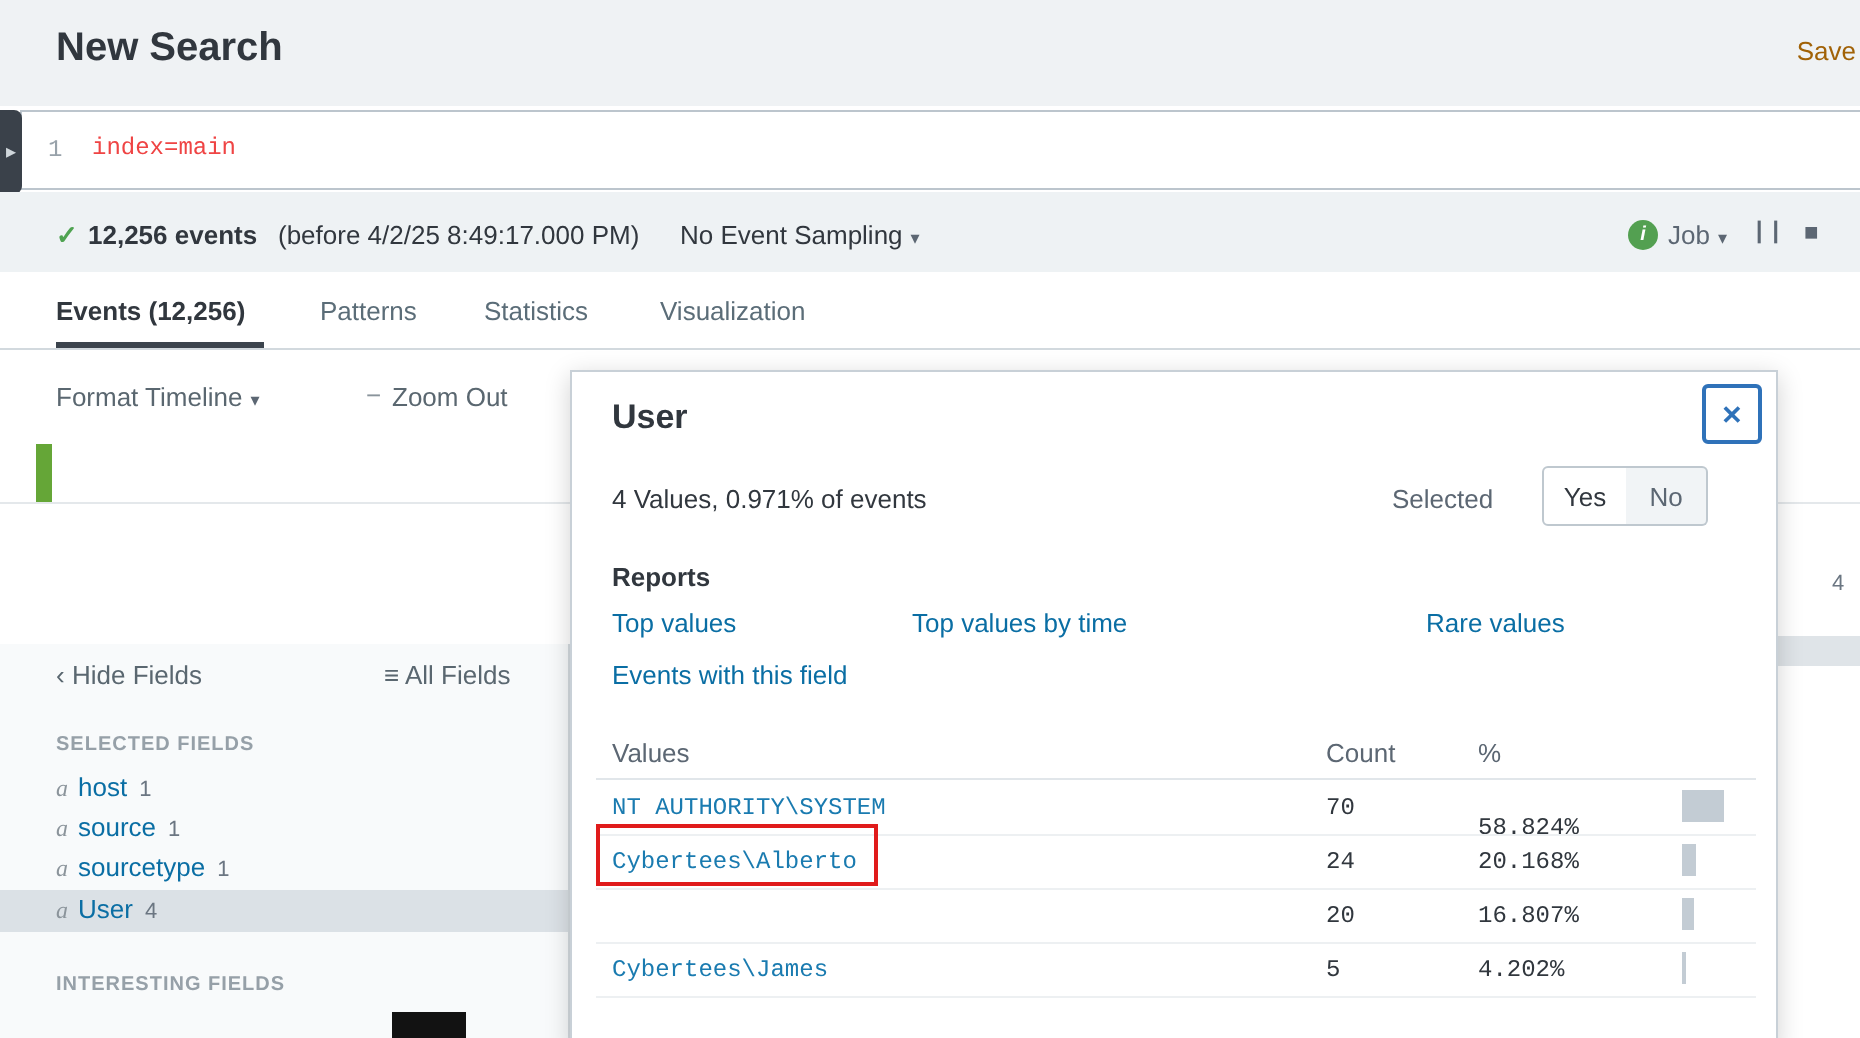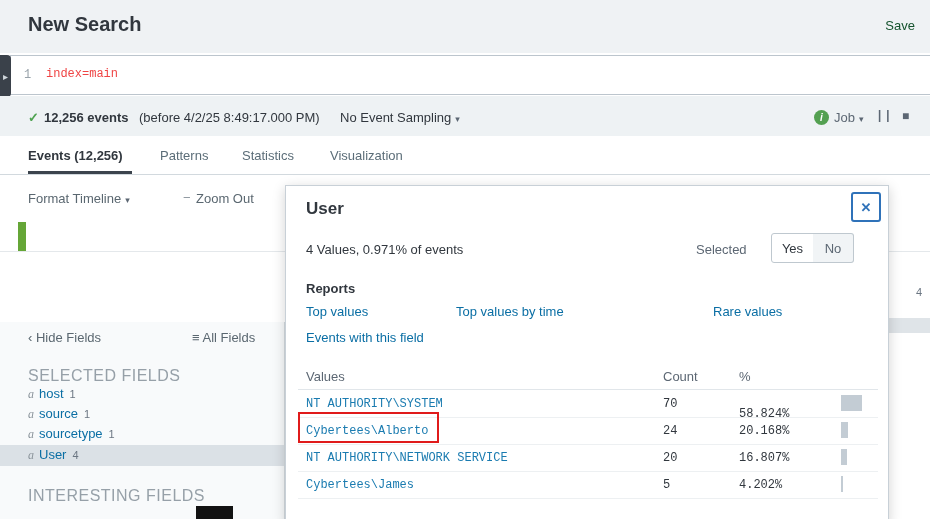--- a/index.html
+++ b/index.html
@@ -9,21 +9,21 @@
     font-family:"Liberation Sans", sans-serif; font-size:13px; color:#31373e;
   }
   .abs { position:absolute; }
   .mono { font-family:"Liberation Mono", monospace; }
   .link { color:#0a6ea4; cursor:pointer; }
   .caret { font-size:9px; color:#5c6773; margin-left:4px; }
 
   
   .top-header { left:0; top:0; width:930px; height:53px; background:#eff2f4; }
   .page-title { left:28px; top:13px; font-size:20px; font-weight:bold; color:#31373e; }
-  .save-link { right:15px; top:18px; color:#14532d; }
+  .save-link { right:2px; top:18px; color:#a16207; }
 
   
   .search-box { left:10px; top:55px; width:920px; height:40px; background:#fff;
                 border:1px solid #bcc5cd; border-right:none; }
   .sidebar-toggle { left:0; top:55px; width:11px; height:42px; background:#3a414a;
                 border-radius:0 4px 4px 0; color:#cfd6db; font-size:10px;
                 display:flex; align-items:center; justify-content:center; }
   .line-no { left:24px; top:68px; color:#98a2aa; font-size:12px; }
   .query { left:46px; top:67px; font-size:12px; color:#ef4444; }
 
@@ -56,21 +56,21 @@
   .axis-num { top:286px; font-size:11px; color:#6b7682; }
 
   
   .events-toolbar { left:285px; top:318px; width:645px; height:15px; background:#dfe4e8; }
 
   
   .fields-panel { left:0; top:322px; width:285px; height:197px; background:#f8fafb;
                   border-right:1px solid #d5dbe0; }
   .hide-fields { left:28px; top:330px; color:#5a6770; }
   .all-fields { left:192px; top:330px; color:#5a6770; }
-  .fields-header { font-size:16px; color:#96a0a8; font-weight:normal; letter-spacing:.5px; left:28px; }
+  .fields-header { font-size:10px; color:#96a0a8; font-weight:bold; letter-spacing:.5px; left:28px; }
   .field-row-hl { left:0; top:445px; width:284px; height:21px; background:#dbe1e6; }
   .field-item { left:28px; }
   .field-prefix { font-family:"Liberation Serif", serif; font-style:italic; color:#8b949b; font-size:12px; margin-right:5px; }
   .field-count { color:#6b7682; font-size:11px; margin-left:6px; }
 
   
   .popup { left:285px; top:185px; width:604px; height:340px; background:#fff;
            border:1px solid #c8d0d7; box-shadow:0 3px 12px rgba(0,0,0,.18); z-index:20; }
   .popup .abs { position:absolute; }
   .popup-title { left:20px; top:13px; font-size:17px; font-weight:bold; color:#31373e; }
@@ -178,21 +178,20 @@
   <div class="abs cell-bar" style="top: 209px; width: 21.1766px;"></div>
   <div class="abs vrow-line" style="top:231px;"></div>
 
   <div class="abs cell-val mono link" style="top:238px;">Cybertees\Alberto</div>
   <div class="abs cell-count mono" style="top:238px;">24</div>
   <div class="abs cell-pct mono" style="top:238px;">20.168%</div>
   <div class="abs cell-bar" style="top: 236px; width: 7.26048px;"></div>
   <div class="abs vrow-line" style="top:258px;"></div>
   <div class="abs red-box"></div>
 
-  <div class="abs cell-val mono link" style="top:265px;">NT AUTHORITY\NETWORK SERVICE</div>
   <div class="abs cell-count mono" style="top:265px;">20</div>
   <div class="abs cell-pct mono" style="top:265px;">16.807%</div>
   <div class="abs cell-bar" style="top: 263px; width: 6.05052px;"></div>
   <div class="abs vrow-line" style="top:285px;"></div>
 
   <div class="abs cell-val mono link" style="top:292px;">Cybertees\James</div>
   <div class="abs cell-count mono" style="top:292px;">5</div>
   <div class="abs cell-pct mono" style="top:292px;">4.202%</div>
   <div class="abs cell-bar" style="top: 290px; width: 1.51272px;"></div>
   <div class="abs vrow-line" style="top:312px;"></div>

